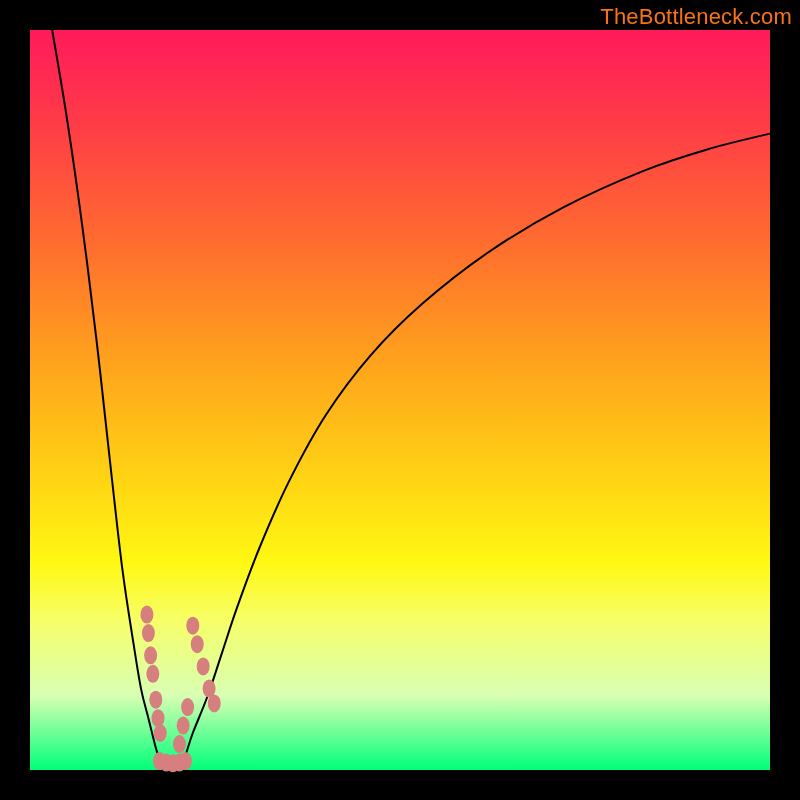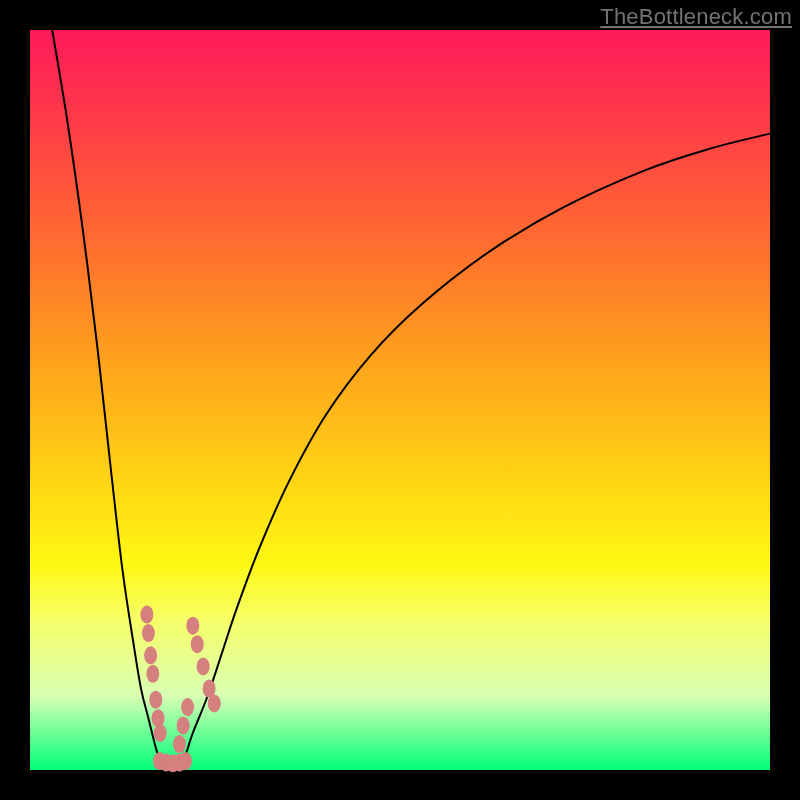--- a/index.html
+++ b/index.html
@@ -27,24 +27,23 @@
       #fff813 72%,
       #f6ff6a 80%,
       #d8ffb3 90%,
       #00ff7a 100%
     );
   }
   .watermark {
     position: absolute;
     top: 4px;
     right: 8px;
-    color: #737373;
+    color: #f97316;
     font-size: 22px;
     letter-spacing: 0.2px;
-    text-decoration: underline;
   }
   svg.plot {
     position: absolute;
     left: 0;
     top: 0;
     width: 740px;
     height: 740px;
     overflow: visible;
   }
   .curve {

